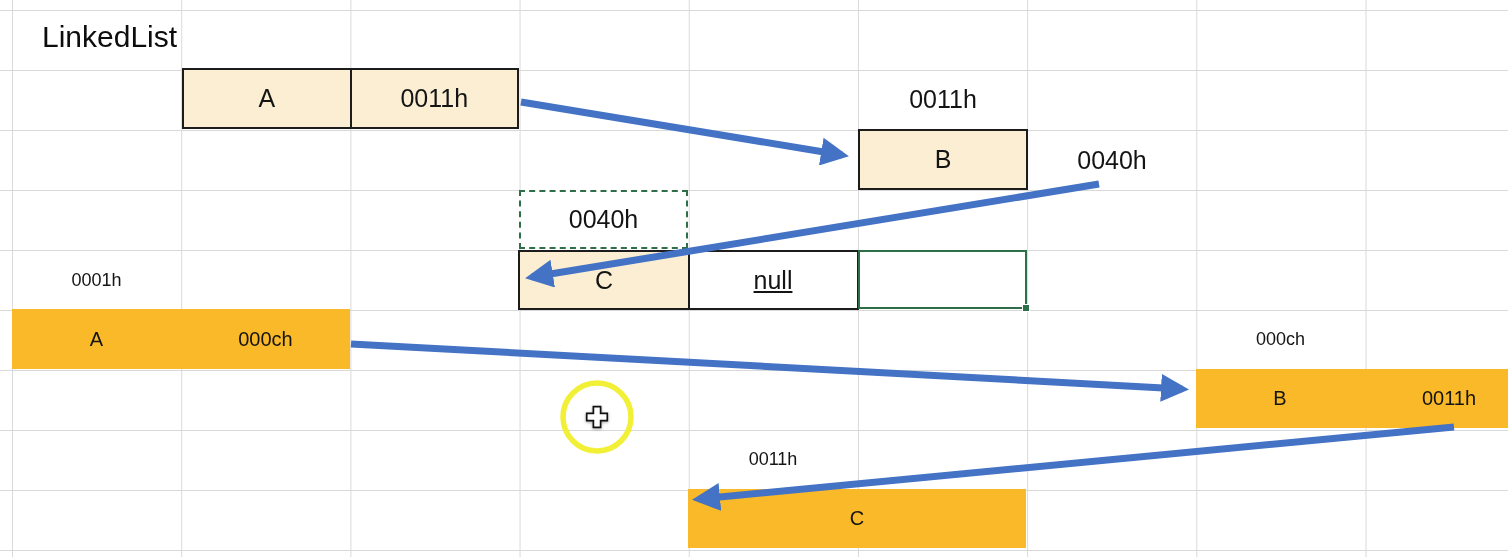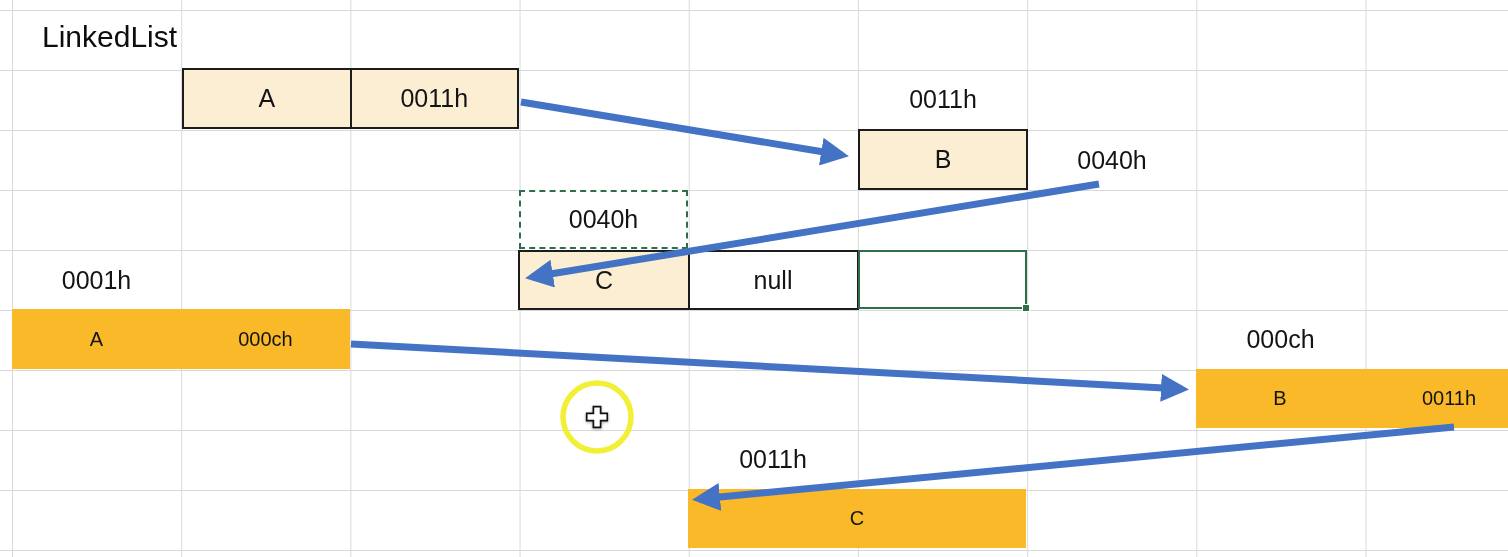--- a/index.html
+++ b/index.html
@@ -32,21 +32,21 @@
   .cell{
     flex:1;display:flex;align-items:center;justify-content:center;
     font-size:25px;box-sizing:border-box;
   }
   .cell.divided{border-left:2.5px solid #1c1c1c;}
   .gold .cell{font-size:20px;}
   .freelabel{
     position:absolute;display:flex;align-items:center;justify-content:center;
     box-sizing:border-box;font-size:25px;
   }
-  .freelabel.small{font-size:25px;}
+  .freelabel.small{font-size:18px;}
   .dashedbox{
     position:absolute;box-sizing:border-box;background:#fff;
     border:2.5px dashed #2e6e49;
     display:flex;align-items:center;justify-content:center;font-size:25px;
   }
   .whitecell{background:#ffffff;}
   .greencell{
     position:absolute;box-sizing:border-box;background:#ffffff;
     border:2.5px solid #2e6e49;
   }
@@ -74,21 +74,21 @@
     <div class="cell">B</div>
   </div>
 
   <div class="freelabel" style="left:1026px;top:130px;width:172px;height:60px;">0040h</div>
 
   <div class="dashedbox" style="left:519px;top:190px;width:169px;height:59px;">0040h</div>
 
   <div class="box cream bordered" style="left:518px;top:250px;width:172px;height:60px;">
     <div class="cell">C</div>
   </div>
-  <div class="box whitecell bordered" style="left:687.5px;top:250px;width:171px;height:60px;">
+  <div class="box whitecell bordered" style="left:687.5px;top:250px;width:171px;height:60px;text-decoration:underline;">
     <div class="cell">null</div>
   </div>
 
   <div class="greencell" style="left:858px;top:250px;width:169px;height:59px;">
     <div class="fillhandle"></div>
   </div>
 
   <div class="freelabel small" style="left:12px;top:250px;width:169px;height:60px;">0001h</div>
 
   <div class="box gold" style="left:12px;top:309px;width:338px;height:60px;">

